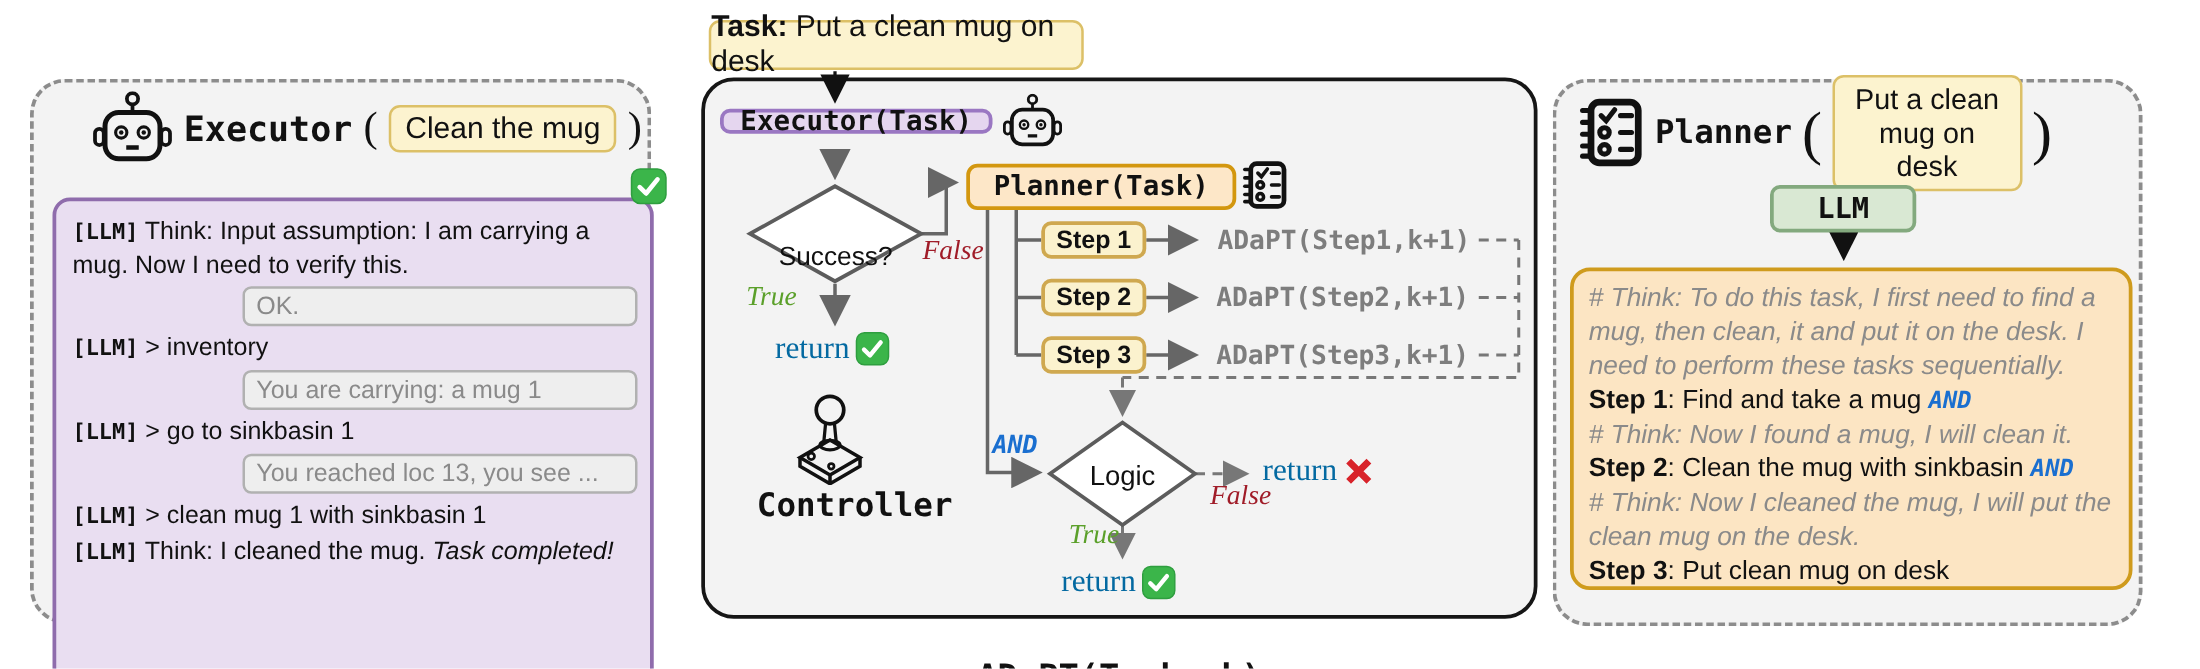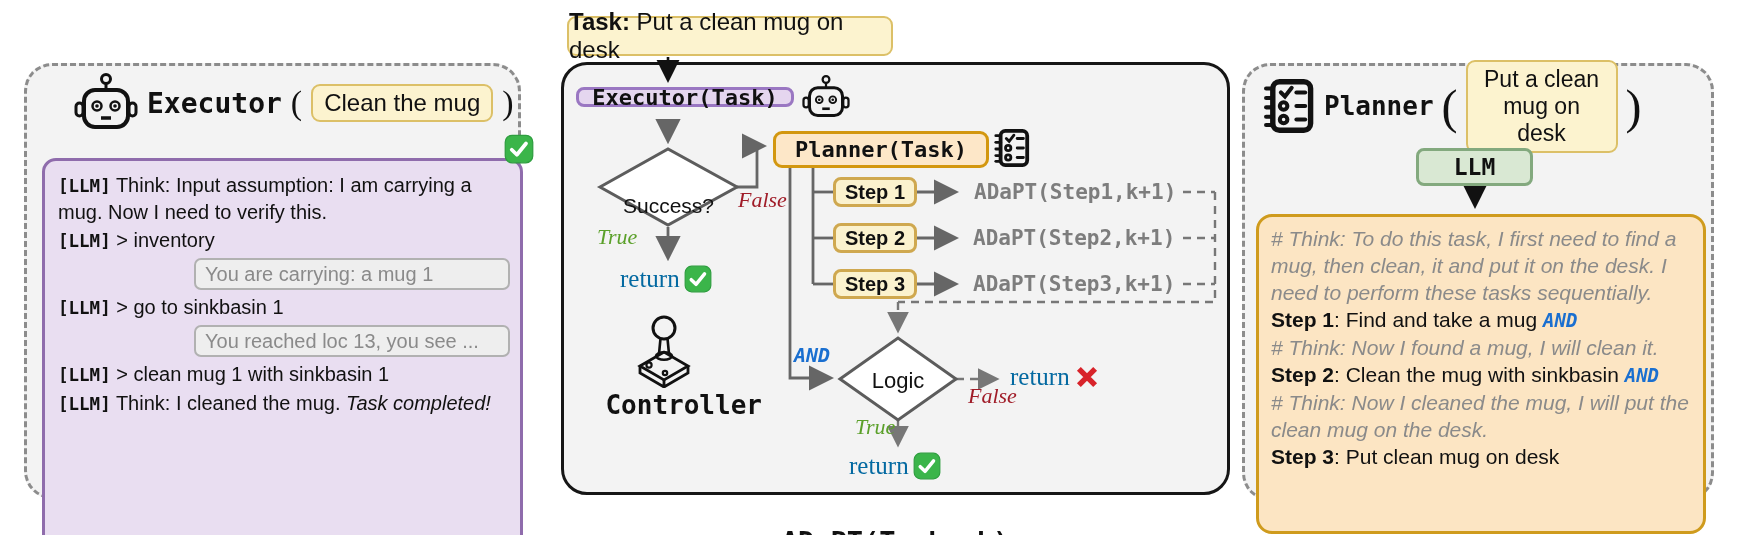--- a/index.html
+++ b/index.html
@@ -28,21 +28,21 @@
   .dlg-p{margin:2px 0;}
   .llm-tag{font-family:"DejaVu Sans Mono",monospace;font-weight:bold;font-size:17.5px;}
   .bubble{box-sizing:border-box;margin:4px 0 4px 136px;width:316px;background:#eeeeee;
           border:2px solid #b1b1b1;border-radius:7px;color:#8a8a8a;
           padding:2px 9px;font-size:20px;line-height:24px;}
   .italic{font-style:italic;}
   
   .hdr{position:absolute;display:flex;align-items:center;}
   .paren{font-family:"Liberation Serif",serif;font-weight:400;}
   
-  #plan-out{position:absolute;left:1256px;top:214px;width:450px;height:320px;box-sizing:border-box;
+  #plan-out{position:absolute;left:1256px;top:214px;width:450px;height:258px;box-sizing:border-box;
             background:#fce5c3;border:3px solid #cf9b1d;border-radius:16px;
             padding:8px 12px;font-size:21px;line-height:27px;}
   .think{font-style:italic;color:#8a8a8a;}
   .step-line b{font-size:21px;}
   .and-sm{font-size:19px;}
   svg.lines{position:absolute;left:0;top:0;pointer-events:none;}
   .icon{position:absolute;}
 </style>
 </head>
 <body>
@@ -91,21 +91,21 @@
 
     <path d="M956,379 H996" stroke="#777" stroke-width="2.4" stroke-dasharray="8 6" fill="none" marker-end="url(#ad)"></path>
     <path d="M898,420 V444" stroke="#777" stroke-width="2.4" stroke-dasharray="8 6" fill="none" marker-end="url(#ad)"></path>
 
     <path d="M1475,187 V205" stroke="#111" stroke-width="2.6" fill="none" marker-end="url(#ab)"></path>
 
     <polygon points="600,187 668,149 737,187 668,225" fill="#fff" stroke="#5c5c5c" stroke-width="3"></polygon>
     <polygon points="840,379 898,338 956,379 898,420" fill="#fff" stroke="#5c5c5c" stroke-width="3"></polygon>
   </svg>
 
-  <div class="chip yellow" style="left:567px;top:16px;width:326px;height:40px;font-size:24px;">
+  <div class="chip yellow" style="left:567px;top:16px;width:300px;height:40px;font-size:24px;">
     <span><b>Task:</b><span> Put a clean mug on desk</span></span>
   </div>
 
   <div class="hdr" style="left:74px;top:72px;height:62px;gap:9px;">
     <svg class="robot" width="64" height="60" viewBox="0 0 64 60">
       <circle cx="32" cy="6" r="4.5" fill="none" stroke="#111" stroke-width="3"></circle>
       <line x1="32" y1="10.5" x2="32" y2="17" stroke="#111" stroke-width="3"></line>
       <rect x="10" y="17" width="44" height="37" rx="11" fill="none" stroke="#111" stroke-width="4"></rect>
       <rect x="2" y="30" width="7" height="13" rx="3.5" fill="none" stroke="#111" stroke-width="3"></rect>
       <rect x="55" y="30" width="7" height="13" rx="3.5" fill="none" stroke="#111" stroke-width="3"></rect>
@@ -116,20 +116,21 @@
       <line x1="27" y1="45" x2="37" y2="45" stroke="#111" stroke-width="3.5"></line>
     </svg>
     <span class="mono" style="font-size:28px;">Executor</span>
     <span class="paren" style="font-size:34px;">(</span>
     <span class="chip yellow" style="position:static;padding:3px 11px;font-size:24px;">Clean the mug</span>
     <span class="paren" style="font-size:34px;">)</span>
   </div>
 
   <div id="dialog">
     <div class="dlg-p"><span class="llm-tag">[LLM]</span><span> Think:  Input assumption: I am carrying a mug. Now I need to verify this.</span></div>
+    <div class="bubble">OK.</div>
     <div class="dlg-p"><span class="llm-tag">[LLM]</span><span> &gt; inventory</span></div>
     <div class="bubble">You are carrying: a mug 1</div>
     <div class="dlg-p"><span class="llm-tag">[LLM]</span><span> &gt; go to sinkbasin 1</span></div>
     <div class="bubble">You reached loc 13, you see ...</div>
     <div class="dlg-p"><span class="llm-tag">[LLM]</span><span> &gt; clean mug 1 with sinkbasin 1</span></div>
     <div class="dlg-p"><span class="llm-tag">[LLM]</span><span> Think: I cleaned the mug. </span><span class="italic">Task completed!</span></div>
   </div>
 
   <svg class="icon" style="left:504px;top:134px;" width="30" height="30" viewBox="0 0 24 24">
     <rect x="1" y="1" width="22" height="22" rx="5.5" fill="#3bb54a" stroke="#2e9e3f"></rect>

